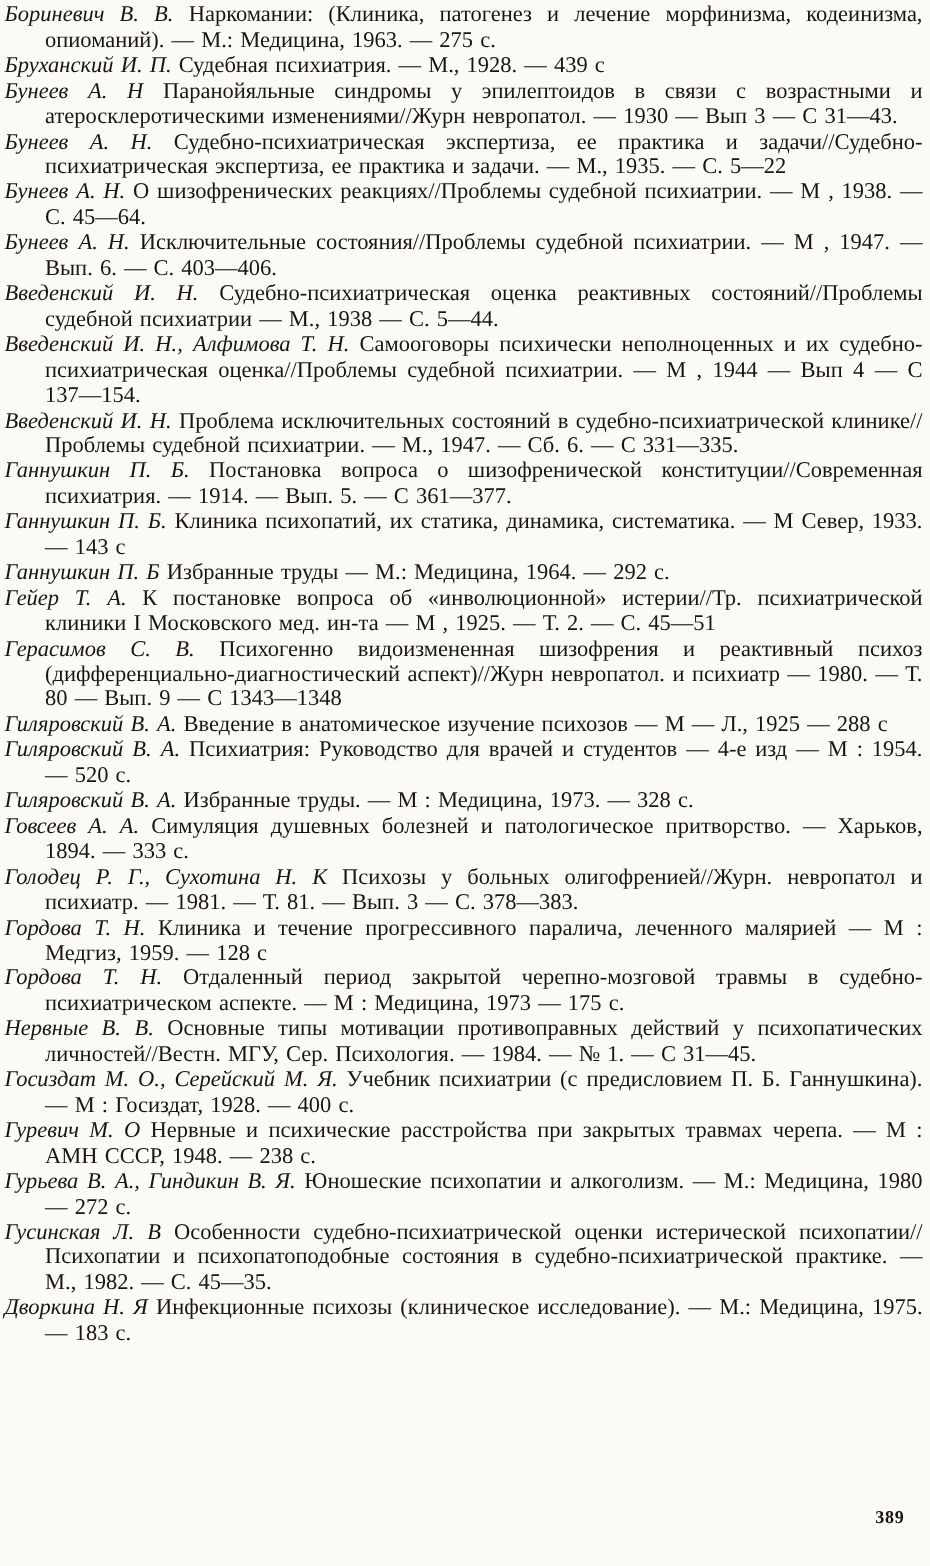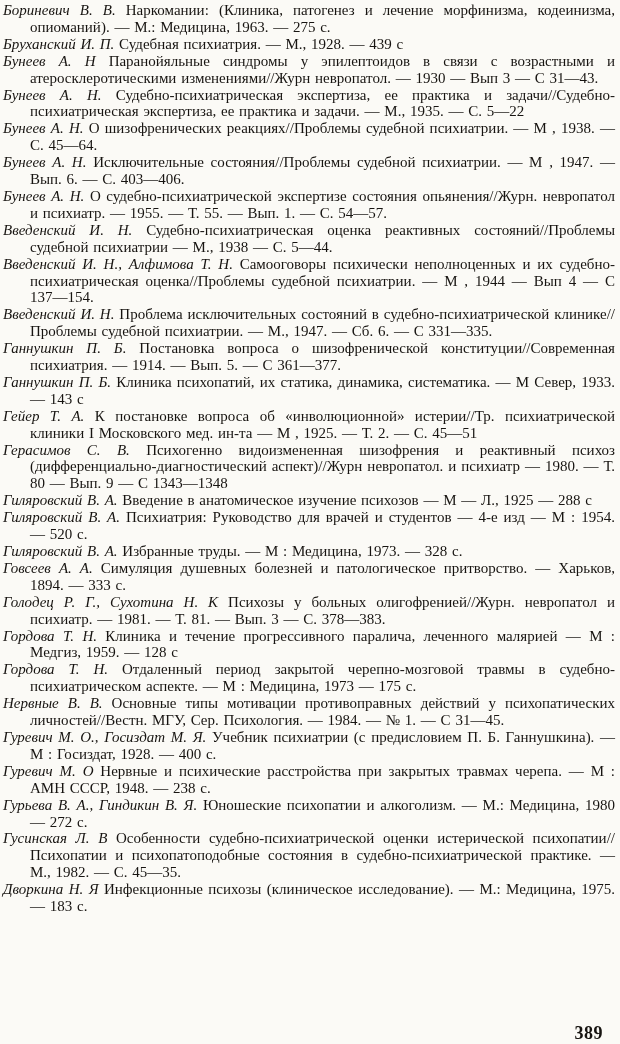--- a/index.html
+++ b/index.html
@@ -27,53 +27,53 @@
     padding-left: 27px;
     text-indent: -27px;
     word-spacing: 1px;
   }
   .author {
     font-style: italic;
   }
   .pageno {
     position: absolute;
     right: 17px;
-    bottom: 0;
-    font-size: 18px;
+    bottom: 25px;
+    font-size: 12px;
     font-weight: bold;
     letter-spacing: 0.5px;
   }
 </style>
 </head>
 <body>
 
 <div class="page">
   <div class="bib">
     <p class="entry"><span class="author">Бориневич В. В.</span> <span>Наркомании: (Клиника, патогенез и лечение морфинизма, кодеинизма, опиоманий). — М.: Медицина, 1963. — 275 с.</span></p>
     <p class="entry"><span class="author">Бруханский И. П.</span> <span>Судебная психиатрия. — М., 1928. — 439 с</span></p>
     <p class="entry"><span class="author">Бунеев А. Н</span> <span>Паранойяльные синдромы у эпилептоидов в связи с возрастными и атеросклеротическими изменениями//Журн невропатол. — 1930 — Вып 3 — С 31—43.</span></p>
     <p class="entry"><span class="author">Бунеев А. Н.</span> <span>Судебно-психиатрическая экспертиза, ее практика и задачи//Судебно-психиатрическая экспертиза, ее практика и задачи. — М., 1935. — С. 5—22</span></p>
     <p class="entry"><span class="author">Бунеев А. Н.</span> <span>О шизофренических реакциях//Проблемы судебной психиатрии. — М , 1938. — С. 45—64.</span></p>
     <p class="entry"><span class="author">Бунеев А. Н.</span> <span>Исключительные состояния//Проблемы судебной психиатрии. — М , 1947. — Вып. 6. — С. 403—406.</span></p>
-    <p class="entry"><span class="author">Бунеев А. Н.</span> <span>О судебно-психиатрической экспертизе состояния опьянения//Журн. невропатол и психиатр. — 1955. — Т. 55. — Вып. 1. — С. 54—57.</span></p>
     <p class="entry"><span class="author">Введенский И. Н.</span> <span>Судебно-психиатрическая оценка реактивных состояний//Проблемы судебной психиатрии — М., 1938 — С. 5—44.</span></p>
     <p class="entry"><span class="author">Введенский И. Н., Алфимова Т. Н.</span> <span>Самооговоры психически неполноценных и их судебно-психиатрическая оценка//Проблемы судебной психиатрии. — М , 1944 — Вып 4 — С 137—154.</span></p>
     <p class="entry"><span class="author">Введенский И. Н.</span> <span>Проблема исключительных состояний в судебно-психиатрической клинике//Проблемы судебной психиатрии. — М., 1947. — Сб. 6. — С 331—335.</span></p>
     <p class="entry"><span class="author">Ганнушкин П. Б.</span> <span>Постановка вопроса о шизофренической конституции//Современная психиатрия. — 1914. — Вып. 5. — С 361—377.</span></p>
     <p class="entry"><span class="author">Ганнушкин П. Б.</span> <span>Клиника психопатий, их статика, динамика, систематика. — М  Север, 1933. — 143 с</span></p>
+    <p class="entry"><span class="author">Ганнушкин П. Б</span> <span>Избранные труды — М.: Медицина, 1964. — 292 с.</span></p>
     <p class="entry"><span class="author">Гейер Т. А.</span> <span>К постановке вопроса об «инволюционной» истерии//Тр. психиатрической клиники I Московского мед. ин-та — М , 1925. — Т. 2. — С. 45—51</span></p>
     <p class="entry"><span class="author">Герасимов С. В.</span> <span>Психогенно видоизмененная шизофрения и реактивный психоз (дифференциально-диагностический аспект)//Журн невропатол. и психиатр — 1980. — Т. 80 — Вып. 9 — С 1343—1348</span></p>
     <p class="entry"><span class="author">Гиляровский В. А.</span> <span>Введение в анатомическое изучение психозов — М — Л., 1925 — 288 с</span></p>
     <p class="entry"><span class="author">Гиляровский В. А.</span> <span>Психиатрия: Руководство для врачей и студентов — 4-е изд — М : 1954. — 520 с.</span></p>
     <p class="entry"><span class="author">Гиляровский В. А.</span> <span>Избранные труды. — М : Медицина, 1973. — 328 с.</span></p>
     <p class="entry"><span class="author">Говсеев А. А.</span> <span>Симуляция душевных болезней и патологическое притворство. — Харьков, 1894. — 333 с.</span></p>
     <p class="entry"><span class="author">Голодец Р. Г., Сухотина Н. К</span> <span>Психозы у больных олигофренией//Журн. невропатол и психиатр. — 1981. — Т. 81. — Вып. 3 — С. 378—383.</span></p>
     <p class="entry"><span class="author">Гордова Т. Н.</span> <span>Клиника и течение прогрессивного паралича, леченного малярией — М : Медгиз, 1959. — 128 с</span></p>
     <p class="entry"><span class="author">Гордова Т. Н.</span> <span>Отдаленный период закрытой черепно-мозговой травмы в судебно-психиатрическом аспекте. — М : Медицина, 1973 — 175 с.</span></p>
     <p class="entry"><span class="author">Нервные В. В.</span> <span>Основные типы мотивации противоправных действий у психопатических личностей//Вестн. МГУ, Сер. Психология. — 1984. — № 1. — С 31—45.</span></p>
-    <p class="entry"><span class="author">Гуревич М. О., Госиздат М. Я.</span> <span>Учебник психиатрии (с предисловием П. Б. Ганнушкина). — М : Госиздат, 1928. — 400 с.</span></p>
+    <p class="entry"><span class="author">Госиздат М. О., Серейский М. Я.</span> <span>Учебник психиатрии (с предисловием П. Б. Ганнушкина). — М : Госиздат, 1928. — 400 с.</span></p>
     <p class="entry"><span class="author">Гуревич М. О</span> <span>Нервные и психические расстройства при закрытых травмах черепа. — М : АМН СССР, 1948. — 238 с.</span></p>
     <p class="entry"><span class="author">Гурьева В. А., Гиндикин В. Я.</span> <span>Юношеские психопатии и алкоголизм. — М.: Медицина, 1980 — 272 с.</span></p>
     <p class="entry"><span class="author">Гусинская Л. В</span> <span>Особенности судебно-психиатрической оценки истерической психопатии//Психопатии и психопатоподобные состояния в судебно-психиатрической практике. — М., 1982. — С. 45—35.</span></p>
     <p class="entry"><span class="author">Дворкина Н. Я</span> <span>Инфекционные психозы (клиническое исследование). — М.: Медицина, 1975. — 183 с.</span></p>
   </div>
   <div class="pageno">389</div>
 </div>
 
 </body></html>

